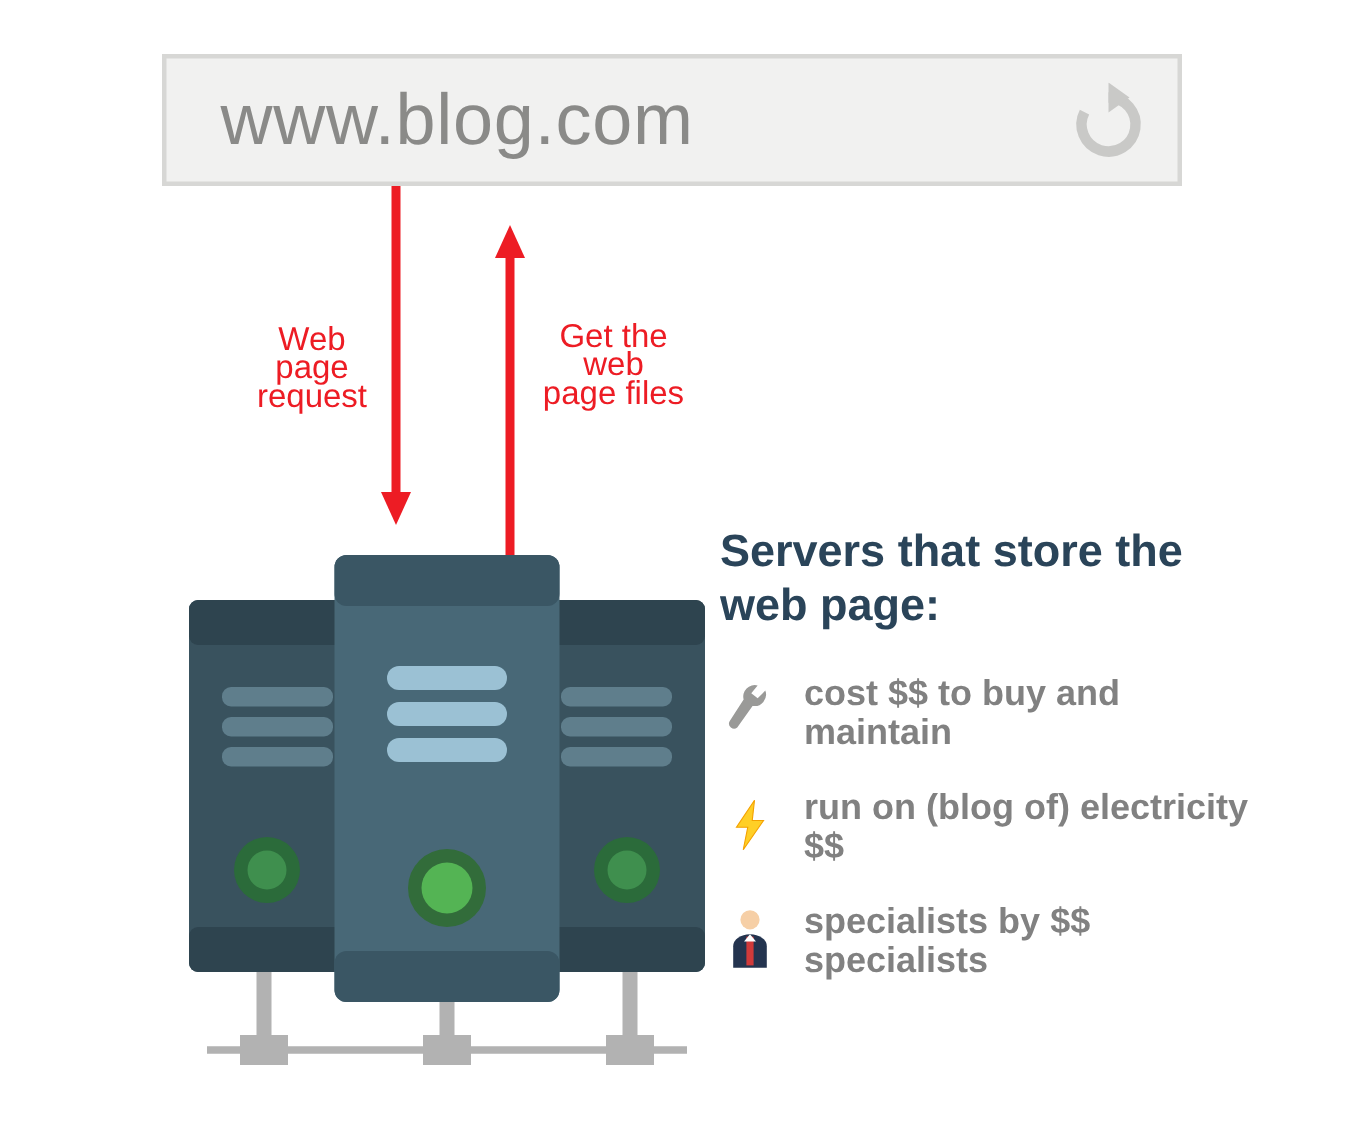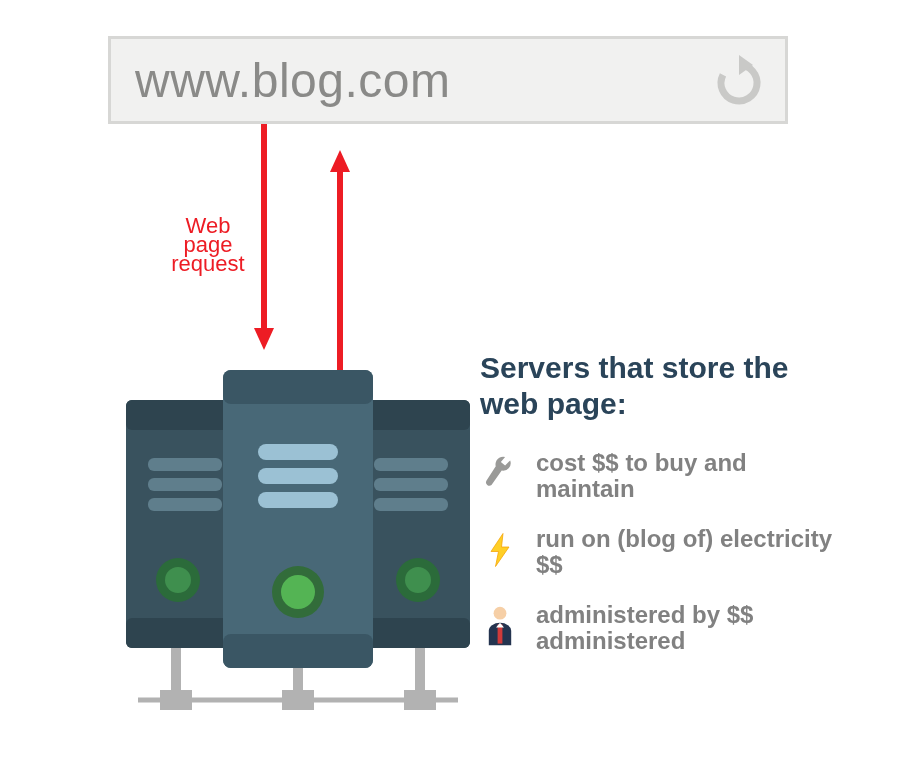--- a/index.html
+++ b/index.html
@@ -1,19 +1,19 @@
 <!DOCTYPE html>
 <html><head>
 <meta charset="utf-8">
 <style>
   html,body{margin:0;padding:0;width:900px;height:762px;background:#fff;font-family:"Helvetica Neue",Arial,sans-serif;-webkit-font-smoothing:antialiased;}
   .stage{position:relative;width:900px;height:762px;}
 
   
-  .urlbar{position:absolute;left:108px;top:36px;width:680px;height:88px;background:#f1f1f0;border:3px solid #d7d7d5;box-sizing:border-box;display:flex;align-items:center;padding-left:24px;}
+  .urlbar{position:absolute;left:108px;top:36px;width:680px;height:88px;background:#f1f1f0;border:3px solid #d7d7d5;box-sizing:border-box;display:flex;align-items:center;padding-left:36px;}
   .url-text{font-size:48px;letter-spacing:0.5px;color:#8a8a88;font-weight:400;}
   .reload{position:absolute;right:18px;top:16px;width:56px;height:56px;}
 
   
   .arrow{position:absolute;}
   .arrow-lbl{position:absolute;color:#ed1c24;font-size:22px;line-height:19px;font-weight:500;text-align:center;}
 
   
   .info{position:absolute;left:480px;top:350px;width:360px;}
   .info h2{margin:0 0 28px 0;font-size:30px;line-height:36px;font-weight:700;color:#2a4459;}
@@ -46,20 +46,21 @@
     </svg>
   </div>
   <div class="arrow-lbl" style="left:160px;top:216px;width:96px;">Web page<br>request</div>
 
   <div class="arrow" style="left:330px;top:150px;">
     <svg width="20" height="230">
       <polygon points="10,0 0,22 20,22" fill="#ed1c24"></polygon>
       <line x1="10" y1="22" x2="10" y2="230" stroke="#ed1c24" stroke-width="6"></line>
     </svg>
   </div>
+  <div class="arrow-lbl" style="left:354px;top:214px;width:110px;">Get the web<br>page files</div>
 
   <div class="servers">
     <svg viewBox="0 0 380 370" width="380" height="370">
 
       <g stroke="#b2b2b2" stroke-width="5" fill="none">
         <line x1="30" y1="330" x2="350" y2="330"></line>
       </g>
 
       <g>
         <rect x="63" y="270" width="10" height="60" fill="#b2b2b2"></rect>
@@ -134,17 +135,17 @@
 
     <div class="row">
       <span class="ico">
         <svg viewBox="0 0 40 52" width="32" height="48">
           <circle cx="20" cy="10" r="8" fill="#f6cfa6"></circle>
           <path d="M6 50 v-18 a14 10 0 0 1 28 0 v18 z" fill="#24344f"></path>
           <rect x="17" y="24" width="6" height="24" fill="#d13a3a"></rect>
           <polygon points="20,22 15,28 25,28" fill="#ffffff"></polygon>
         </svg>
       </span>
-      <span class="txt">administered by $$ administered</span>
+      <span class="txt">specialists by $$ specialists</span>
     </div>
   </div>
 
 </div>
 
 </body></html>

